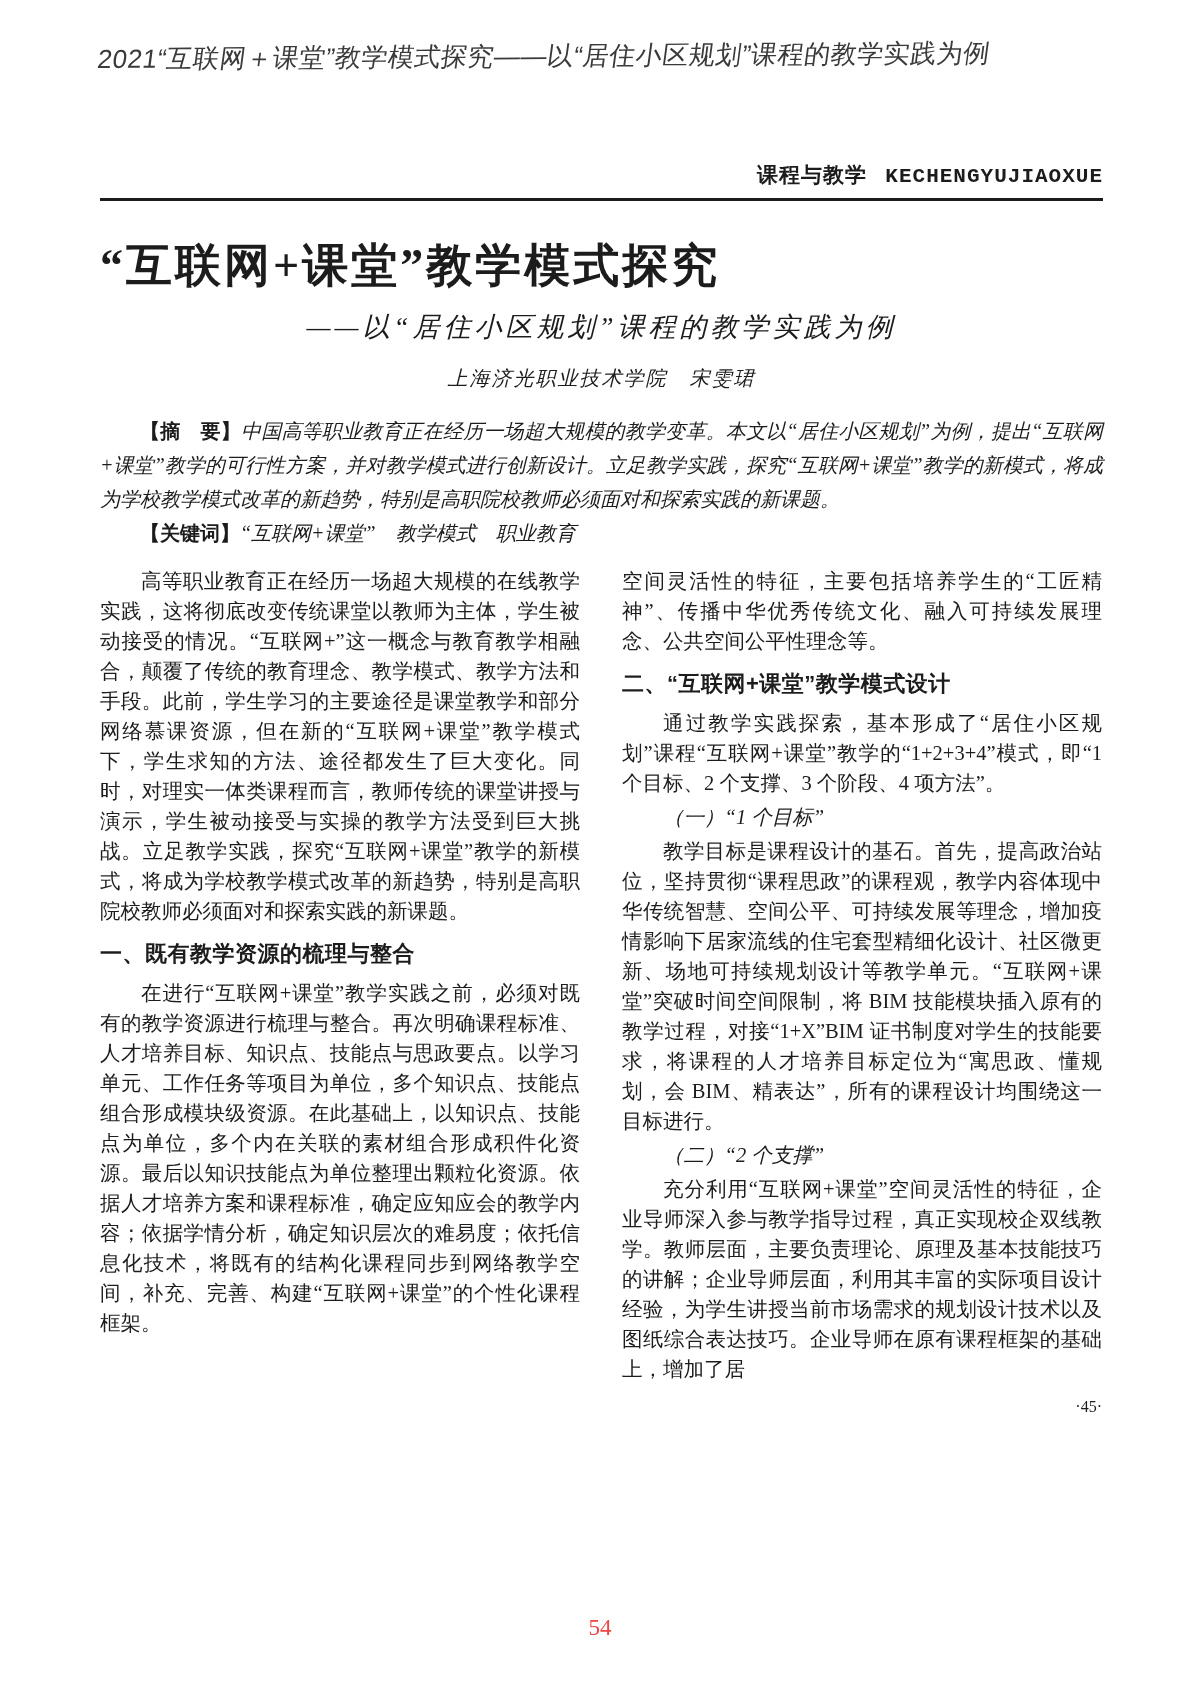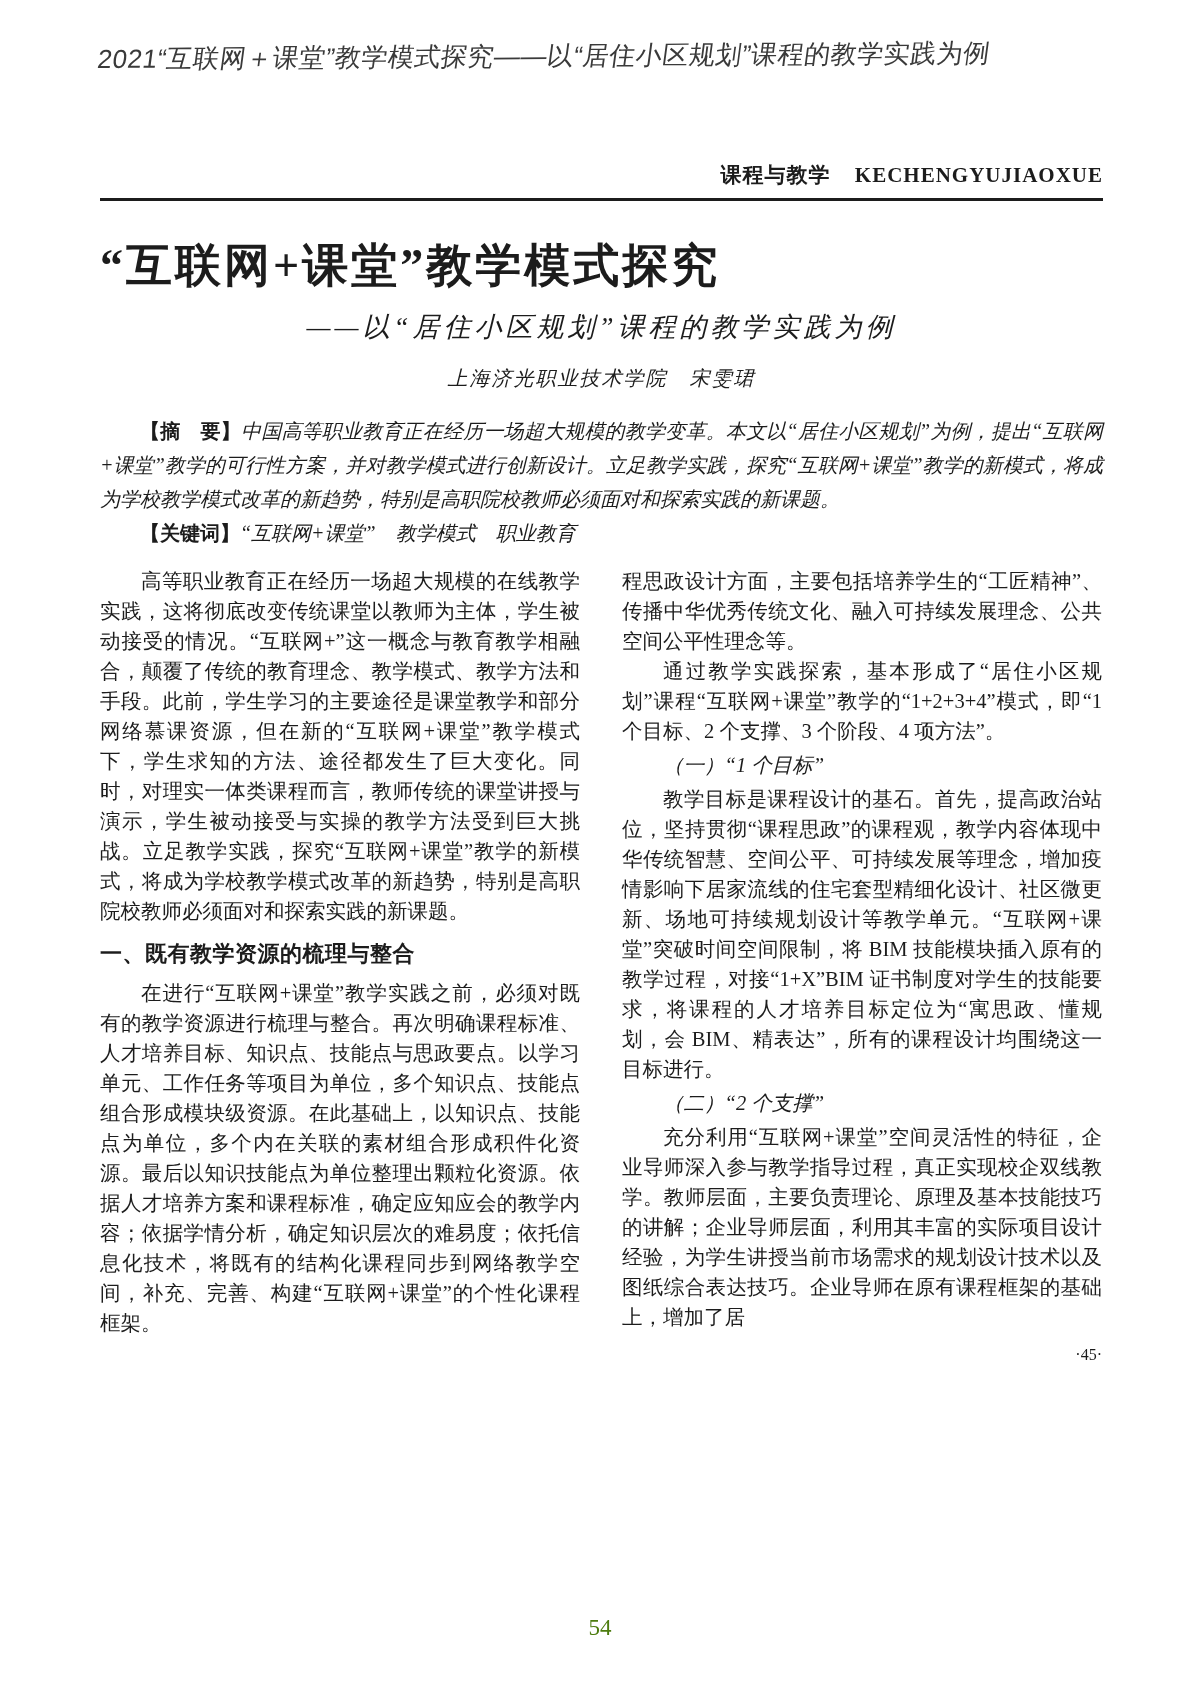--- a/index.html
+++ b/index.html
@@ -29,21 +29,21 @@
     letter-spacing:0.5px;
   }
   .section-row{
     margin-top:84px;
     text-align:right;
     font-size:21px;
     font-weight:bold;
     letter-spacing:1px;
   }
   .section-cn{font-family:"Liberation Sans","DejaVu Sans",sans-serif;}
-  .section-en{font-family:Liberation Serif, serif;margin-left:18px;}
+  .section-en{font-family:Liberation Mono, monospace;margin-left:12px;}
   .head-rule{
     margin-top:9px;
     border-bottom:3px solid #1c1c1c;
   }
   .title{
     margin-top:34px;
     font-size:46px;
     font-weight:bold;
     letter-spacing:3px;
     font-family:"Liberation Serif","DejaVu Serif",serif;
@@ -110,21 +110,21 @@
     font-size:16px;
     margin-top:8px;
   }
   .footer-num{
     position:absolute;
     left:0;
     width:1200px;
     bottom:42px;
     text-align:center;
     font-size:23px;
-    color:#4d7c0f;
+    color:#ef4444;
   }
 </style>
 </head>
 <body>
 
 <div class="page">
 
   <div class="running-head">2021“互联网＋课堂”教学模式探究——以“居住小区规划”课程的教学实践为例</div>
 
   <div class="section-row">
@@ -143,21 +143,22 @@
 
   <div class="columns">
 
     <div class="col">
       <p>高等职业教育正在经历一场超大规模的在线教学实践，这将彻底改变传统课堂以教师为主体，学生被动接受的情况。“互联网+”这一概念与教育教学相融合，颠覆了传统的教育理念、教学模式、教学方法和手段。此前，学生学习的主要途径是课堂教学和部分网络慕课资源，但在新的“互联网+课堂”教学模式下，学生求知的方法、途径都发生了巨大变化。同时，对理实一体类课程而言，教师传统的课堂讲授与演示，学生被动接受与实操的教学方法受到巨大挑战。立足教学实践，探究“互联网+课堂”教学的新模式，将成为学校教学模式改革的新趋势，特别是高职院校教师必须面对和探索实践的新课题。</p>
       <h2>一、既有教学资源的梳理与整合</h2>
       <p>在进行“互联网+课堂”教学实践之前，必须对既有的教学资源进行梳理与整合。再次明确课程标准、人才培养目标、知识点、技能点与思政要点。以学习单元、工作任务等项目为单位，多个知识点、技能点组合形成模块级资源。在此基础上，以知识点、技能点为单位，多个内在关联的素材组合形成积件化资源。最后以知识技能点为单位整理出颗粒化资源。依据人才培养方案和课程标准，确定应知应会的教学内容；依据学情分析，确定知识层次的难易度；依托信息化技术，将既有的结构化课程同步到网络教学空间，补充、完善、构建“互联网+课堂”的个性化课程框架。</p>
     </div>
 
     <div class="col">
-      <p class="no-indent">程思政设计方面，主要包括培养学生的“工匠精神”、传播中华优秀传统文化、融入可持续发展理念、公共空间公平性理念等。</p>
+      <p class="no-indent">空间灵活性的特征，主要包括培养学生的“工匠精神”、传播中华优秀传统文化、融入可持续发展理念、公共空间公平性理念等。</p>
+      <h2>二、“互联网+课堂”教学模式设计</h2>
       <p>通过教学实践探索，基本形成了“居住小区规划”课程“互联网+课堂”教学的“1+2+3+4”模式，即“1 个目标、2 个支撑、3 个阶段、4 项方法”。</p>
       <p class="subhead">（一）“1 个目标”</p>
       <p>教学目标是课程设计的基石。首先，提高政治站位，坚持贯彻“课程思政”的课程观，教学内容体现中华传统智慧、空间公平、可持续发展等理念，增加疫情影响下居家流线的住宅套型精细化设计、社区微更新、场地可持续规划设计等教学单元。“互联网+课堂”突破时间空间限制，将 BIM 技能模块插入原有的教学过程，对接“1+X”BIM 证书制度对学生的技能要求，将课程的人才培养目标定位为“寓思政、懂规划，会 BIM、精表达”，所有的课程设计均围绕这一目标进行。</p>
       <p class="subhead">（二）“2 个支撑”</p>
       <p>充分利用“互联网+课堂”空间灵活性的特征，企业导师深入参与教学指导过程，真正实现校企双线教学。教师层面，主要负责理论、原理及基本技能技巧的讲解；企业导师层面，利用其丰富的实际项目设计经验，为学生讲授当前市场需求的规划设计技术以及图纸综合表达技巧。企业导师在原有课程框架的基础上，增加了居</p>
       <div class="page-marker">·45·</div>
     </div>
 
   </div>
 

